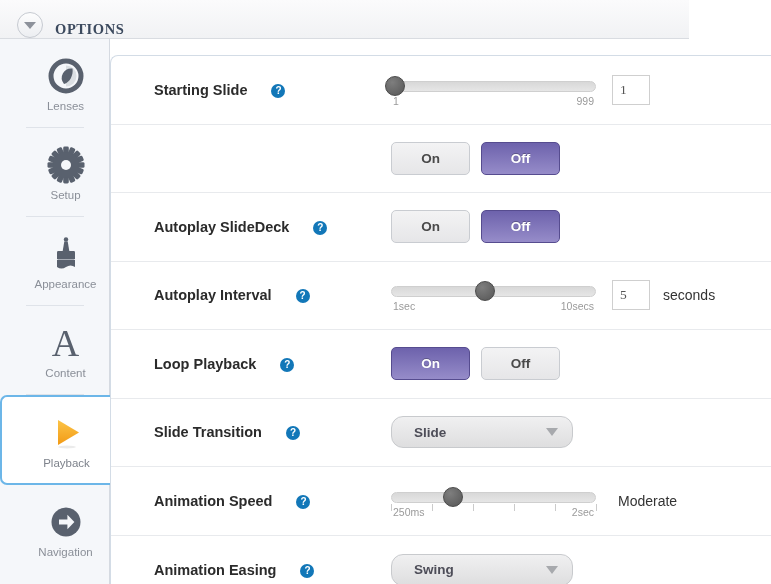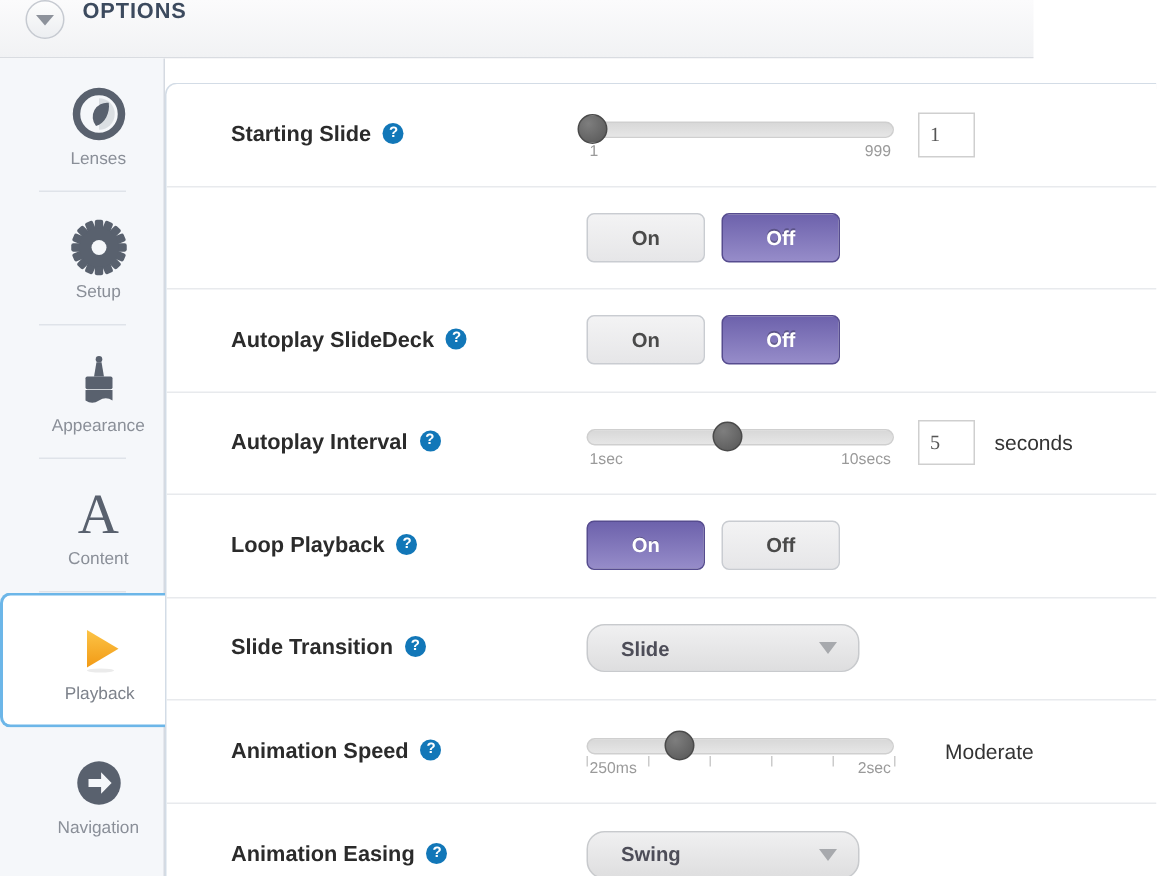--- a/index.html
+++ b/index.html
@@ -14,21 +14,22 @@
   }
 
   
   .header {
     position: absolute;
     left: 0; top: 0;
     width: 689px; height: 39px;
     background: linear-gradient(to bottom, #fbfbfc 0%, #f1f2f4 100%);
     border-bottom: 1px solid #d9dce1;
     display: flex;
-    align-items: flex-start;
+    align-items: flex-end;
+    font-family: Liberation Serif, serif;
   }
   .collapse-btn {
     width: 26px; height: 26px;
     margin-left: 17px;
     border-radius: 50%;
     background: linear-gradient(to bottom, #fdfdfd, #eceef1);
     border: 1px solid #c6cad1;
     display: flex;
     align-items: center;
     justify-content: center;
@@ -126,22 +127,23 @@
   }
   .row:last-child { border-bottom: none; }
 
   .row-label {
     position: absolute;
     left: 43px;
     font-size: 14.5px;
     font-weight: bold;
     color: #2b2b2b;
     display: flex;
-    align-items: flex-start;
+    align-items: flex-end;
     white-space: nowrap;
+    gap: 16px;
   }
   .help-icon {
     display: inline-flex;
     align-items: center;
     justify-content: center;
     width: 14px; height: 14px;
     margin-left: 8px;
     border-radius: 50%;
     background: #1277b8;
     color: #ffffff;
@@ -213,21 +215,21 @@
     padding-left: 7px;
     line-height: 28px;
     font-family: "Liberation Serif", serif;
   }
   .unit {
     margin-left: 13px;
     font-size: 14px;
     color: #333;
   }
   .speed-text {
-    margin-left: 34px;
+    margin-left: 22px;
     font-size: 14px;
     color: #333;
   }
 
   
   .toggle-group { display: flex; align-items: center; }
   .tbtn {
     width: 79px; height: 33px;
     display: flex;
     align-items: center;

